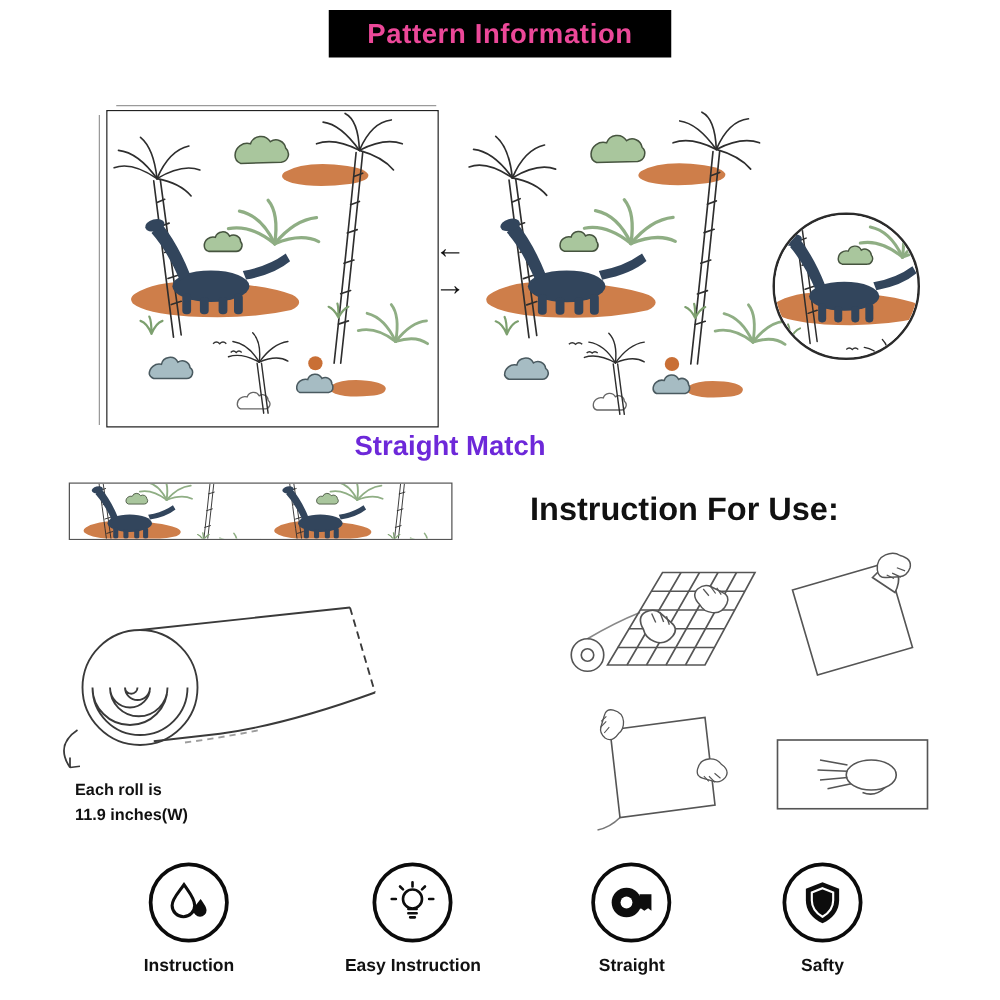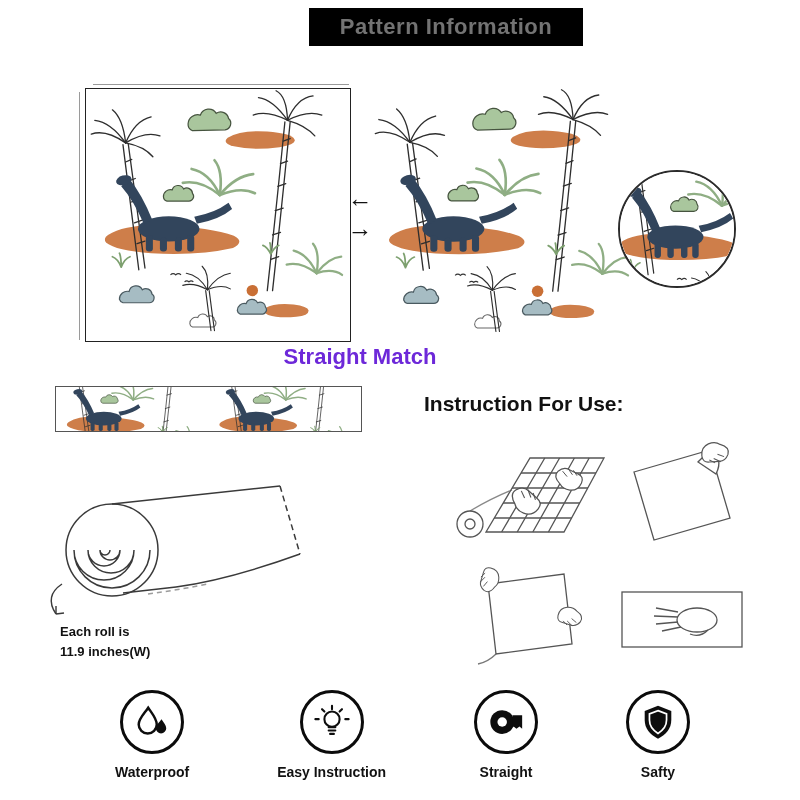--- a/index.html
+++ b/index.html
@@ -1,22 +1,22 @@
 <!DOCTYPE html>
 <html><head>
 <meta charset="utf-8">
 <style>
   * { margin:0; padding:0; box-sizing:border-box; }
   html,body { background:#fff; }
   body { font-family:"Liberation Sans", sans-serif; color:#111; }
   .stage { position:relative; width:800px; height:800px; background:#fff; overflow:hidden; }
 
   .header-bar { position:absolute; left:263px; top:8px; width:274px; height:38px;
-    background:#000; color:#737373; display:flex; align-items:center; justify-content:center;
-    font-size:22px; font-weight:bold; letter-spacing:.5px;margin-left:46px; }
+    background:#000; color:#ec4899; display:flex; align-items:center; justify-content:center;
+    font-size:22px; font-weight:bold; letter-spacing:.5px; }
 
   .dim-line-v { position:absolute; left:79px; top:92px; width:1px; height:248px; background:#9a9a9a; }
   .dim-line-h { position:absolute; left:93px; top:84px; width:256px; height:1px; background:#9a9a9a; }
 
   .swatch { position:absolute; top:88px; width:266px; height:254px; background:#fff; overflow:hidden; }
   .swatch svg { width:100%; height:100%; display:block; }
   .swatch-left  { left:85px; border:1px solid #222; }
   .swatch-right { left:370px; }
 
   .match-arrow { position:absolute; left:342px; width:36px; text-align:center;
@@ -28,21 +28,21 @@
     border:2px solid #2b2b2b; border-radius:50%; overflow:hidden; background:#fff; z-index:5; }
   .magnifier svg { width:100%; height:100%; display:block; }
 
   .match-label { position:absolute; left:210px; top:344px; width:300px; text-align:center;
     font-size:22px; font-weight:bold; color:#6d28d9; }
 
   .strip { position:absolute; left:55px; top:386px; width:307px; height:46px;
     border:1px solid #555; overflow:hidden; background:#fff; }
   .strip svg { width:100%; height:100%; display:block; }
 
-  .instruction-heading { position:absolute; left:424px; top:392px; font-size:21px; font-weight:bold; }
+  .instruction-heading { position:absolute; left:424px; top:392px; font-size:26px; font-weight:bold; }
 
   .roll-illo { position:absolute; left:28px; top:438px; width:295px; height:185px; }
   .roll-illo svg { width:100%; height:100%; display:block; }
 
   .roll-note { position:absolute; left:60px; top:622px; font-size:13px; font-weight:bold; line-height:1.55; }
 
   .illo { position:absolute; }
   .illo svg { width:100%; height:100%; display:block; }
   .illo-1 { left:452px; top:428px; width:160px; height:120px; }
   .illo-2 { left:612px; top:432px; width:135px; height:110px; }
@@ -271,21 +271,21 @@
 
   <div class="features-row">
 
     <div class="feature">
       <div class="feature-circle">
         <svg viewBox="0 0 40 40">
           <path d="M16,5 C20,11 25,16.5 25,22.5 a9.5,9.5 0 1 1 -19,0 C6,16.5 12,11 16,5 Z" fill="none" stroke="#0d0d0d" stroke-width="2.6"></path>
           <path d="M30,17 C32,20 35,23.5 35,26.5 a5.5,5.5 0 1 1 -11,0 C24,23.5 28,20 30,17 Z" fill="#0d0d0d"></path>
         </svg>
       </div>
-      <div class="feature-label">Waterproof</div>
+      <div class="feature-label">Instruction</div>
     </div>
 
     <div class="feature">
       <div class="feature-circle">
         <svg viewBox="0 0 40 40">
           <g stroke="#0d0d0d" fill="none" stroke-width="2.2" stroke-linecap="round">
             <circle cx="20" cy="17" r="8"></circle>
             <path d="M16.5,25.5 h7 M16.5,29 h7 M18,32.5 h4"></path>
             <path d="M20,3 v3.5 M6,17 h-3.5 M37.5,17 h-3.5 M9.5,6.5 l2.5,2.5 M30.5,6.5 l-2.5,2.5"></path>
           </g>

